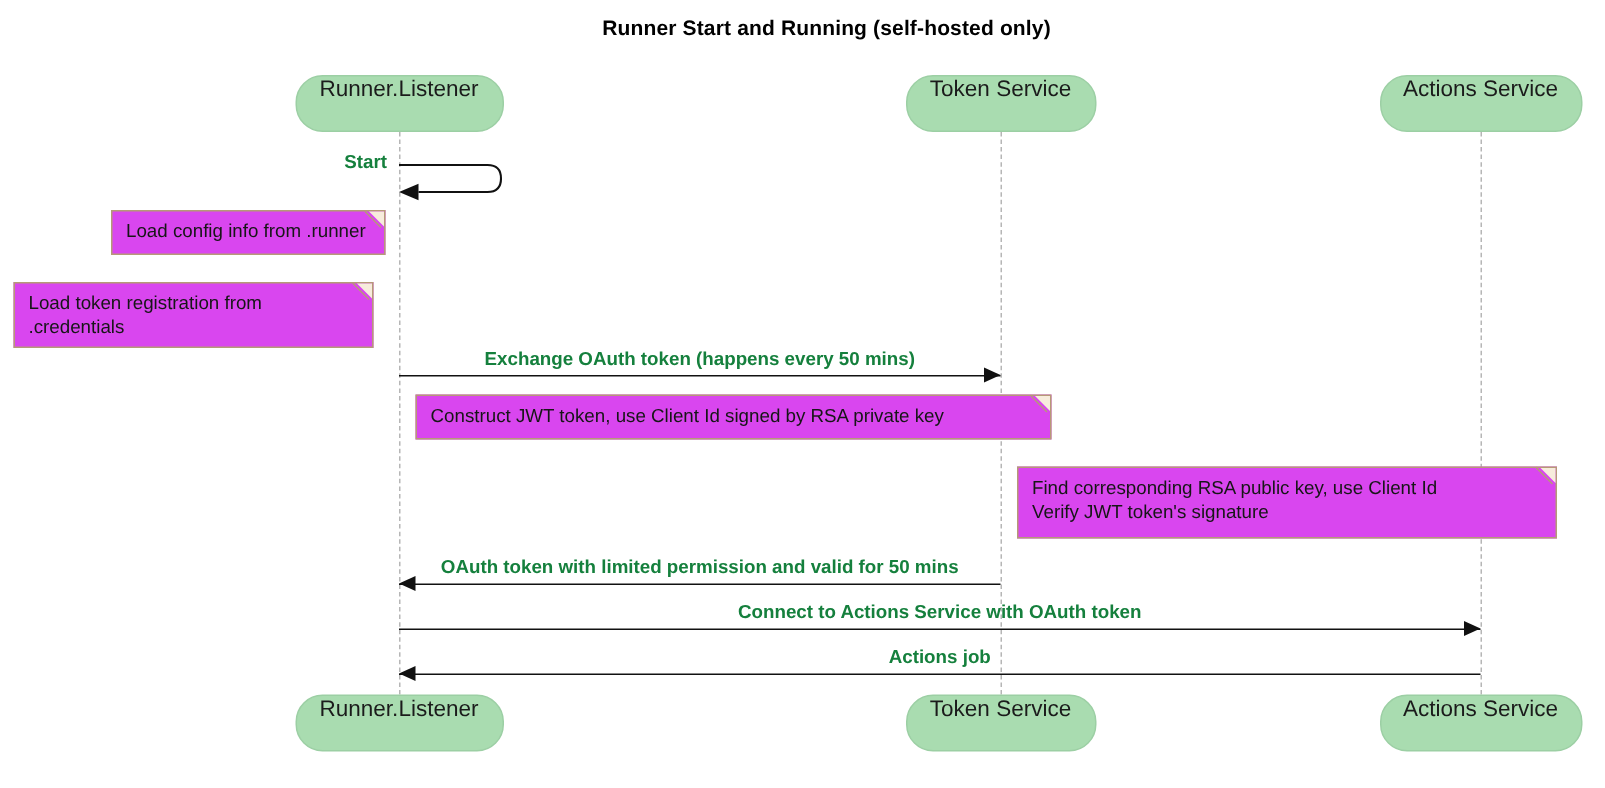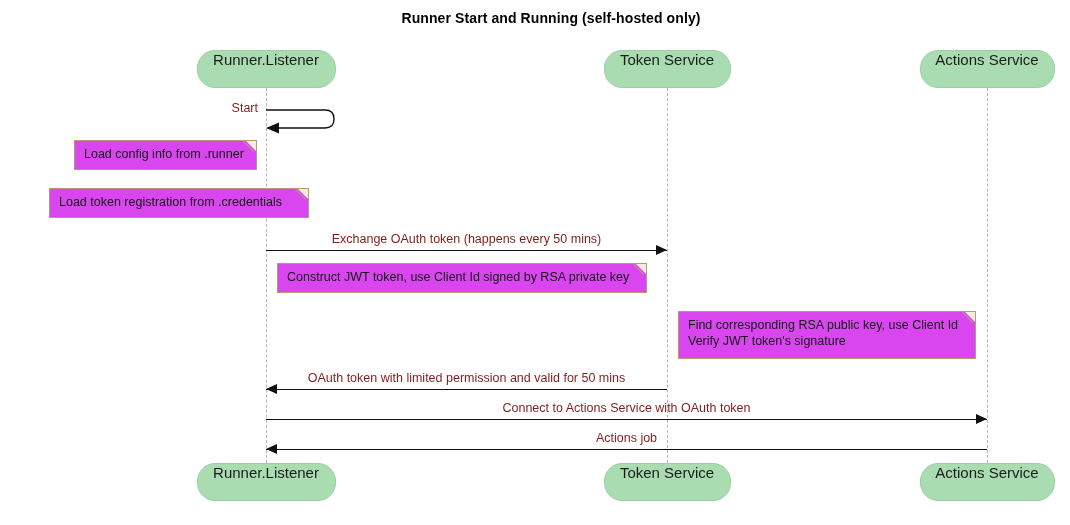--- a/index.html
+++ b/index.html
@@ -50,23 +50,24 @@
     border-left: 1px dashed #b6b6b6;
   }
   .msg-line {
     position: absolute;
     height: 0;
     border-top: 1.4px solid #111111;
   }
   .msg-label {
     position: absolute;
     font-size: 12.5px;
-    color: #7f1d1d;
+    color: #15803d;
     white-space: nowrap;
     text-align: center;
+    font-weight: bold;
   }
   .arrow-head {
     position: absolute;
     width: 0;
     height: 0;
     border-top: 5.5px solid transparent;
     border-bottom: 5.5px solid transparent;
   }
   .arrow-head.right {
     border-left: 11px solid #111111;
@@ -134,23 +135,23 @@
     <div class="participant-box" style="left: 196.5px; top: 463px; width: 139px;">
       <div>Runner.Listener</div>
     </div>
     <div class="participant-box" style="left: 603.5px; top: 463px; width: 127px;">
       <div>Token Service</div>
     </div>
     <div class="participant-box" style="left: 919.5px; top: 463px; width: 135px;">
       <div>Actions Service</div>
     </div>
     <div class="note" style="left: 74px; top: 140px; width: 183px; min-height: 30px;"><div>Load config info from .runner</div><div class="note-fold"></div><div class="note-fold-edge"></div></div>
-    <div class="note" style="left: 9px; top: 188px; width: 260px; min-height: 30px; margin-left: 40px;"><div>Load token registration from .credentials</div><div class="note-fold"></div><div class="note-fold-edge"></div></div>
-    <div class="note" style="left: 277px; top: 263px; width: 370px; min-height: 30px;"><div>Construct JWT token, use Client Id signed by RSA private key</div><div class="note-fold"></div><div class="note-fold-edge"></div></div>
-    <div class="note" style="left: 678px; top: 311px; width: 298px; min-height: 48px;"><div>Find corresponding RSA public key, use Client Id
+    <div class="note" style="left: 9px; top: 188px; width: 240px; min-height: 30px;"><div>Load token registration from .credentials</div><div class="note-fold"></div><div class="note-fold-edge"></div></div>
+    <div class="note" style="left: 277px; top: 263px; width: 424px; min-height: 30px;"><div>Construct JWT token, use Client Id signed by RSA private key</div><div class="note-fold"></div><div class="note-fold-edge"></div></div>
+    <div class="note" style="left: 678px; top: 311px; width: 360px; min-height: 48px;"><div>Find corresponding RSA public key, use Client Id
 Verify JWT token's signature</div><div class="note-fold"></div><div class="note-fold-edge"></div></div>
     <svg width="82" height="34" style="position: absolute; left: 266px; top: 105px;">
       <path d="M 0 5 L 59 5 Q 68 5 68 14 Q 68 23 59 23 L 13 23" fill="none" stroke="#111111" stroke-width="1.4"></path>
       <polygon points="0,23 13,17.5 13,28.5" fill="#111111"></polygon>
     </svg>
     <div class="msg-label" style="left: 196px; top: 101px; width: 62px; text-align: right;">Start</div>
     <div class="msg-line" style="left: 266px; top: 250px; width: 401px;"></div>
     <div class="arrow-head right" style="top: 245px; left: 656px;"></div>
     <div class="msg-label" style="left: 266px; top: 232px; width: 401px;">Exchange OAuth token (happens every 50 mins)</div>
     <div class="msg-line" style="left: 266px; top: 389px; width: 401px;"></div>

